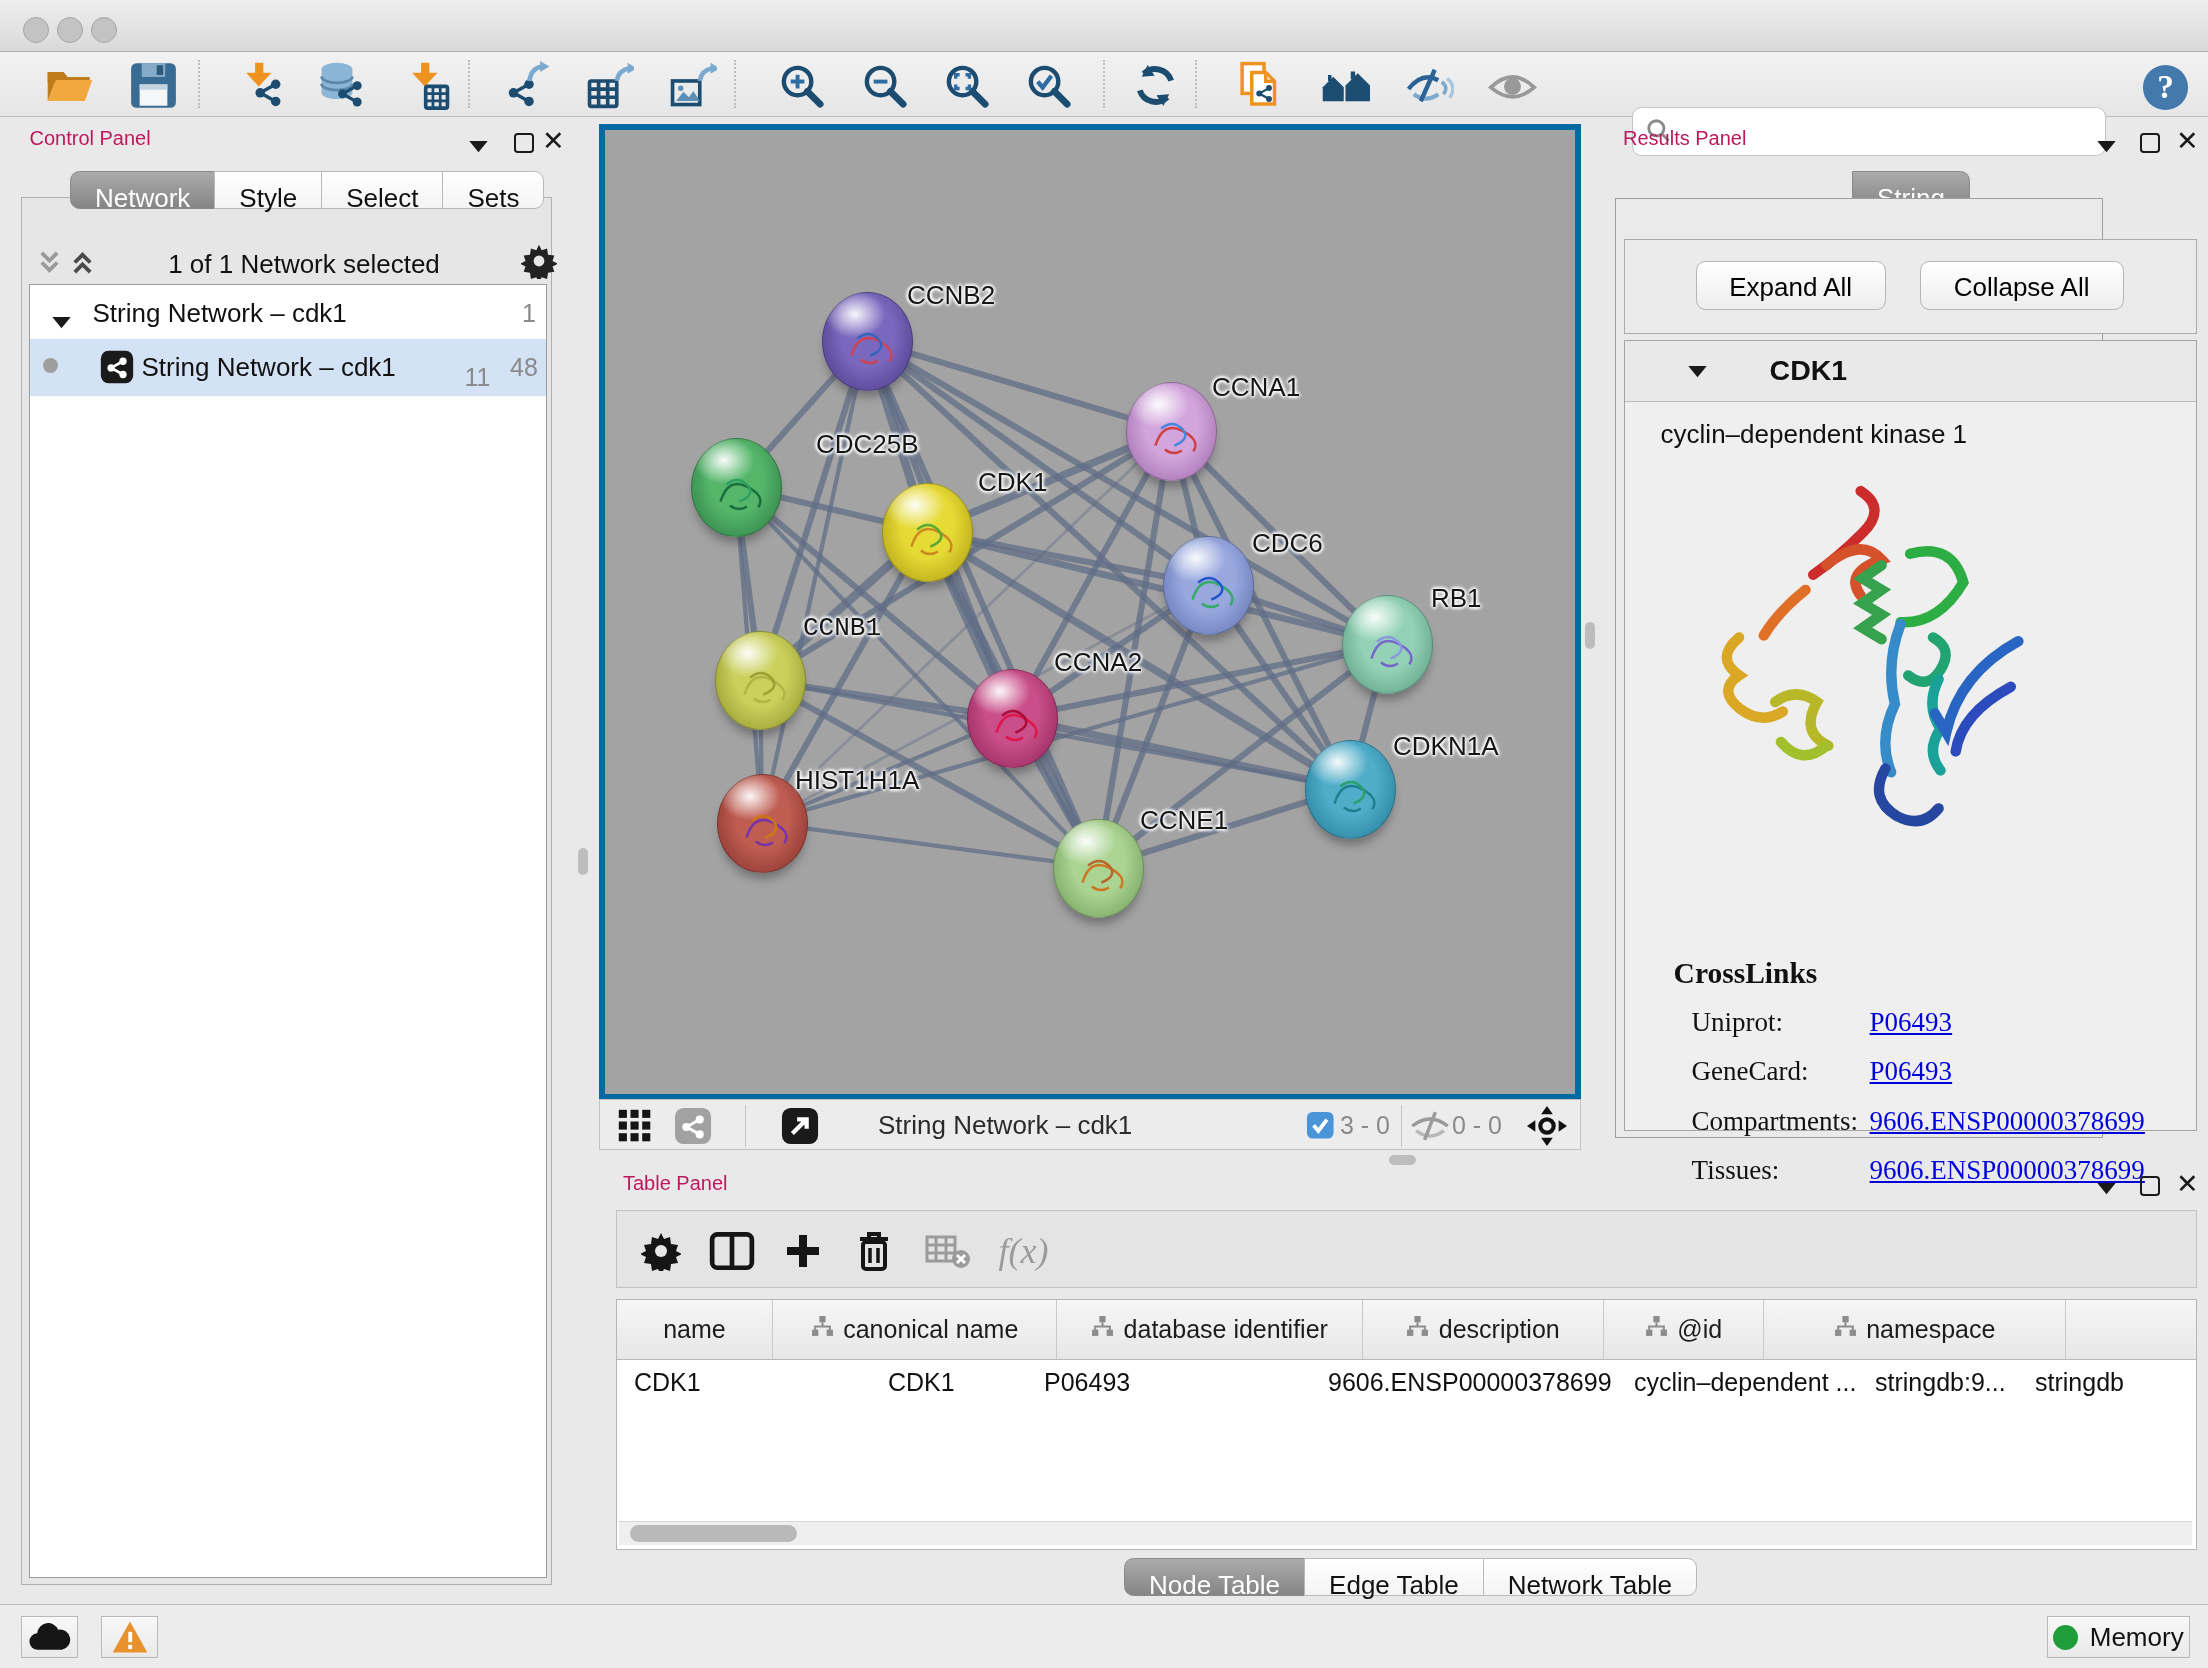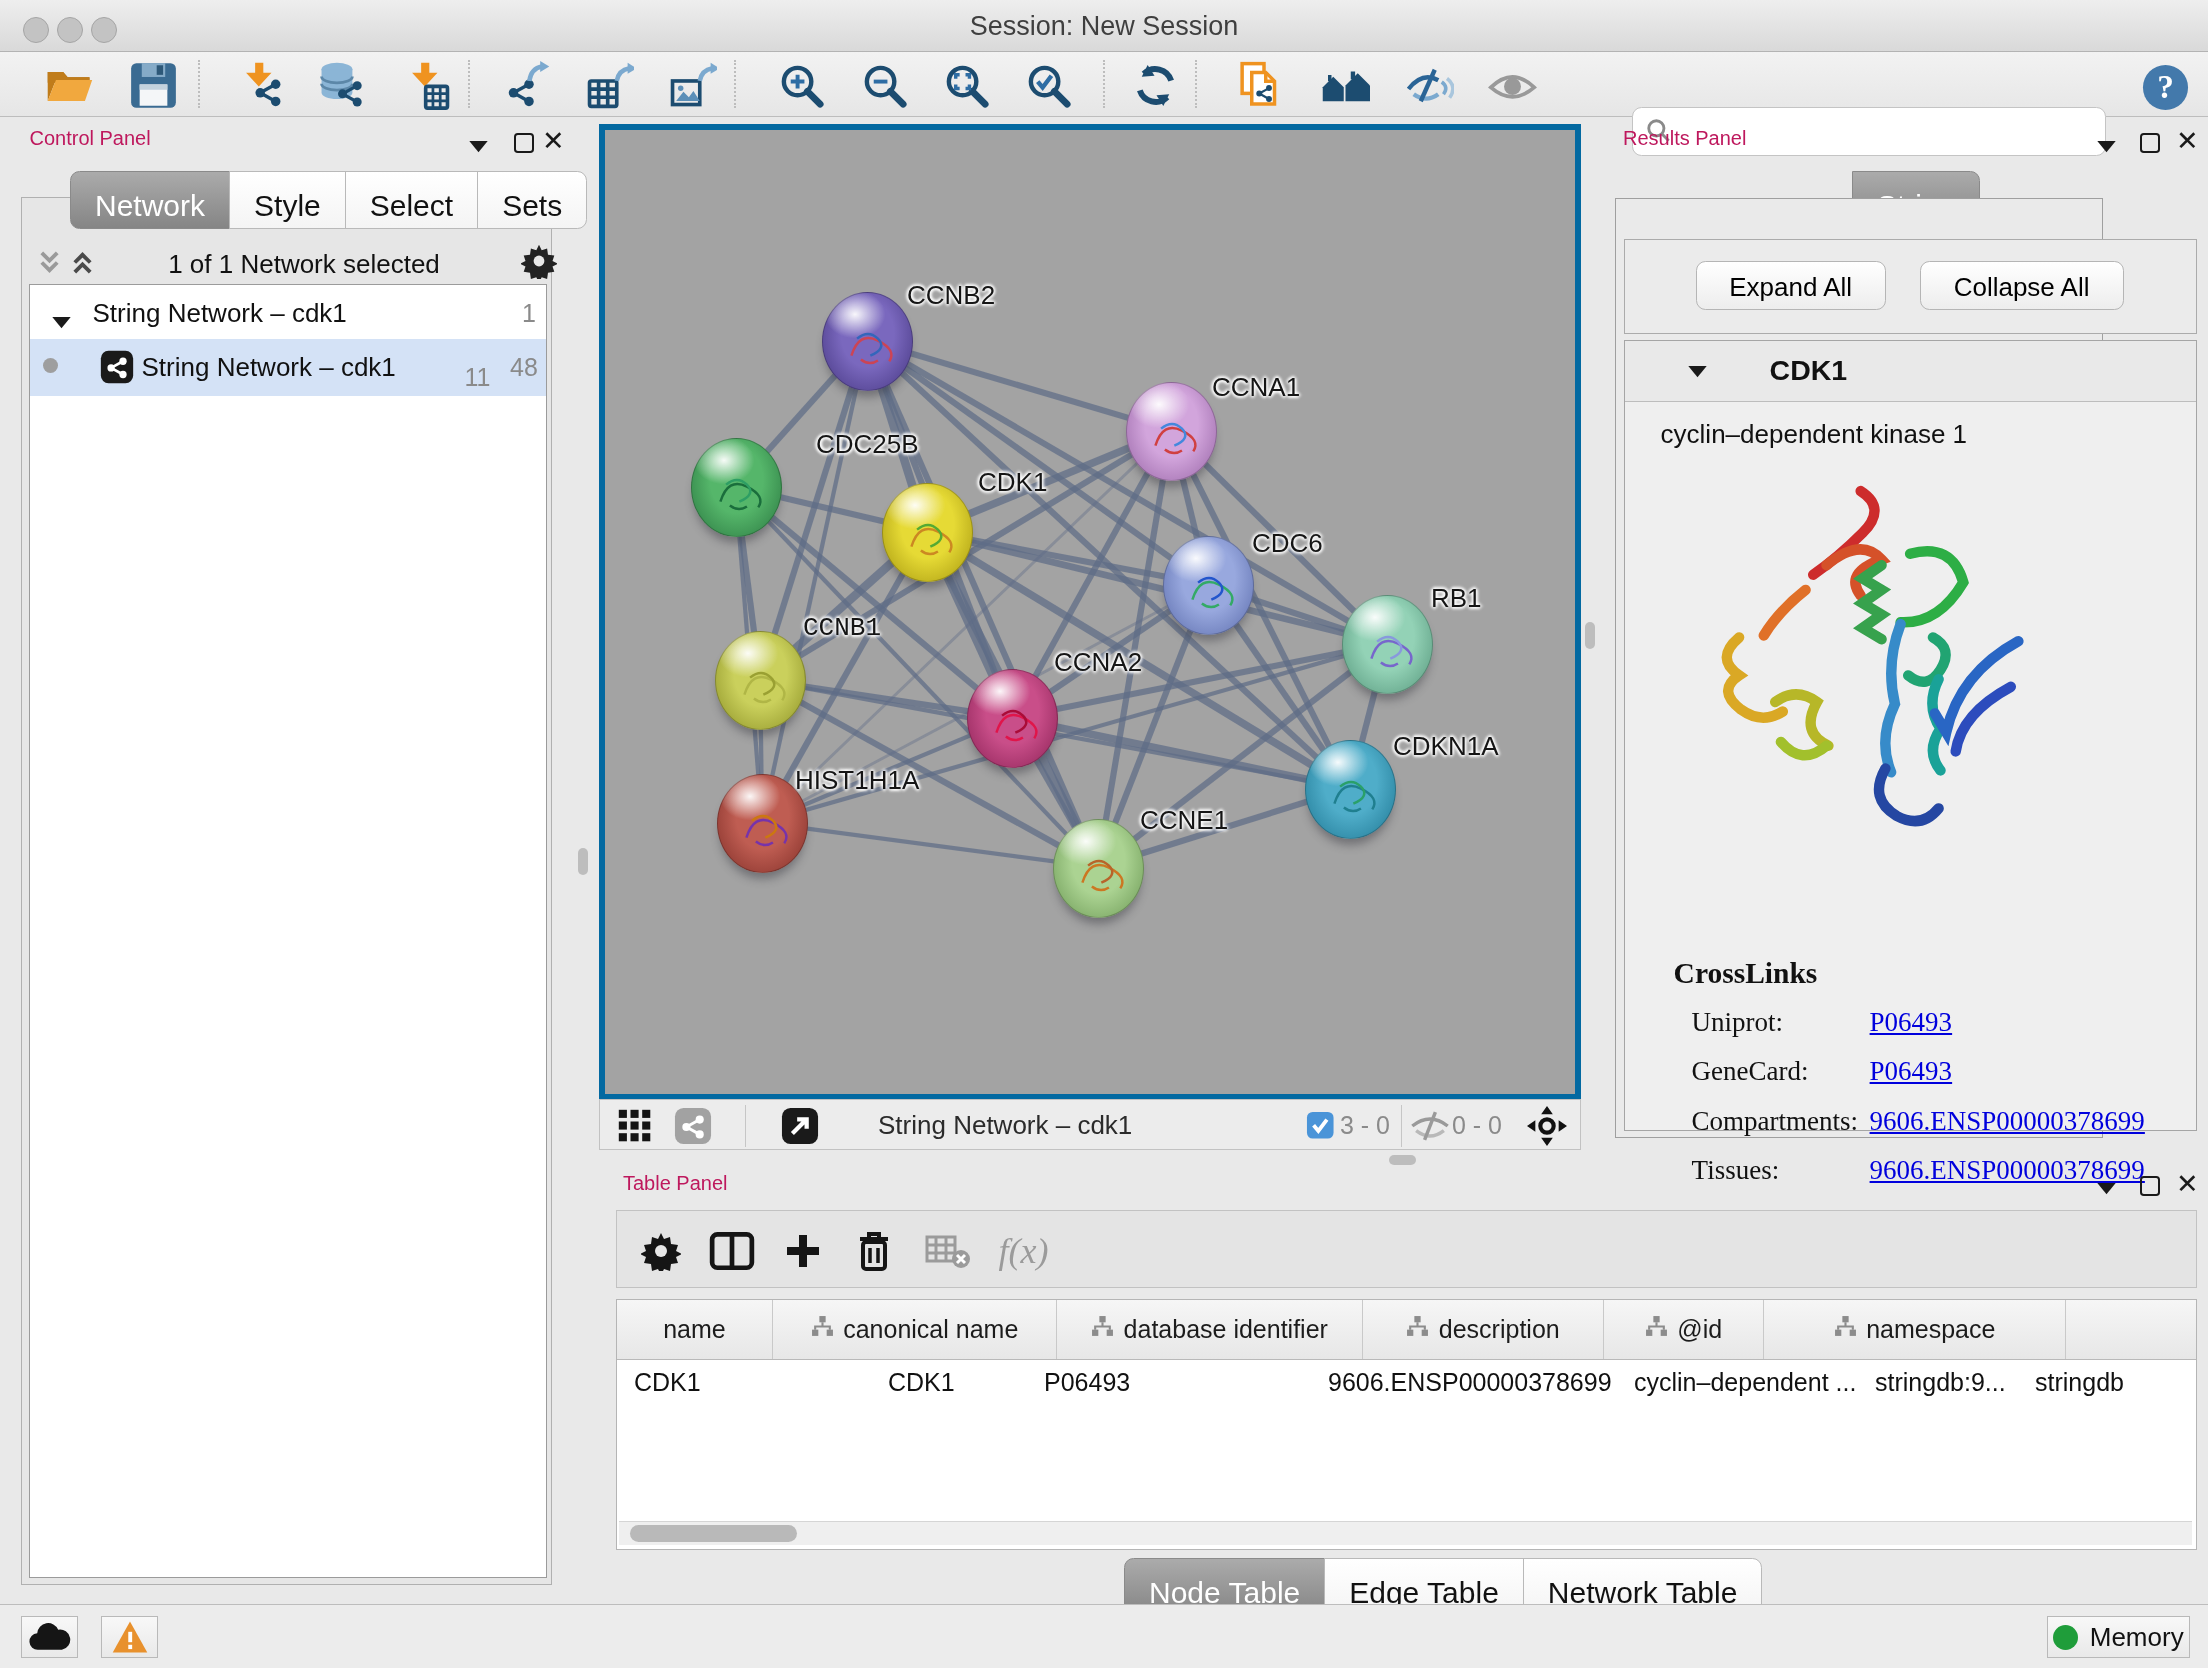--- a/index.html
+++ b/index.html
@@ -28,21 +28,21 @@
   .searchbox input{border:none;outline:none;font-size:25px;flex:1;margin-left:7.6px;font-family:inherit;background:transparent;}
 
   
   .panel-title{font-size:20px;color:#be185d;}
   .hdr-box{width:20px;height:20px;border:2.9px solid #1a1a1a;border-radius:3.8px;display:inline-block;box-sizing:border-box;}
   .hdr-x{font-size:27px;font-weight:bold;color:#1a1a1a;line-height:21px;}
 
   
   .seg{display:flex;position:absolute;}
   .seg .tab{background:linear-gradient(#ffffff,#f4f4f4);border:1px solid #b9b9b9;margin-left:-1px;
-    color:#111;font-size:30px;line-height:44px;height:58px;padding:12px 24px;box-sizing:border-box;white-space:nowrap;}
+    color:#111;font-size:26px;line-height:44px;height:38px;padding:4px 24px;box-sizing:border-box;white-space:nowrap;}
   .seg .tab:first-child{border-radius:9.5px 0 0 9.5px;margin-left:0;}
   .seg .tab:last-child{border-radius:0 9.5px 9.5px 0;}
   .seg .tab.sel{background:linear-gradient(#ababab,#858585);color:#fff;border-color:#8a8a8a;}
   .tab.single{border-radius:9.5px;}
 
   .btn{background:linear-gradient(#ffffff,#ededed);border:1px solid #b5b5b5;border-radius:9.5px;
     font-size:26px;height:49px;line-height:48px;text-align:center;box-sizing:border-box;position:absolute;}
 
   
   .cp-box{position:absolute;left:21px;top:197px;width:531px;height:1388px;background:#e6e6e6;
@@ -98,21 +98,20 @@
 </style>
 </head>
 <body>
 
 <div id="app">
 
   <div class="titlebar">
     <div class="tl-dot" style="left:23px"></div>
     <div class="tl-dot" style="left:57px"></div>
     <div class="tl-dot" style="left:91px"></div>
-    <div class="win-title">Session: New Session</div>
   </div>
 
   <div class="toolbar" id="toolbar">
     <div class="searchbox">
       <span id="search-glass"><svg width="28.5" height="28.5" viewBox="0 0 30 30">
             <circle cx="13" cy="13" r="8" fill="none" stroke="#8a8a8a" stroke-width="3"></circle>
             <path d="M19 19l7 7" stroke="#8a8a8a" stroke-width="3"></path>
           </svg></span>
       <input placeholder="" style="">
     </div>

